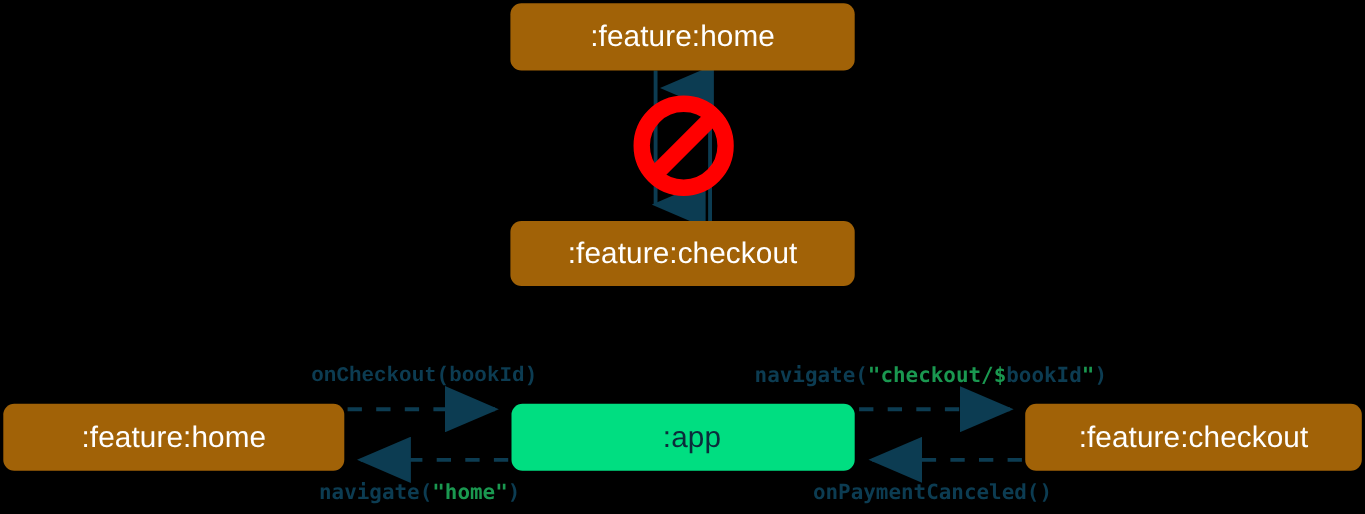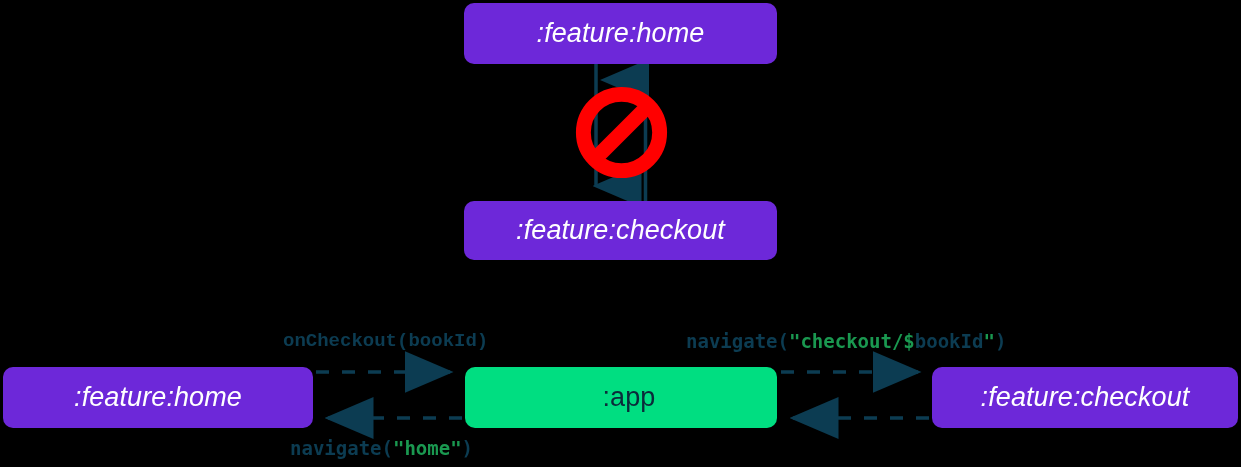--- a/index.html
+++ b/index.html
@@ -33,21 +33,21 @@
     align-items: center;
     justify-content: center;
     border-radius: 10px;
     box-sizing: border-box;
     color: #ffffff;
     font-size: 27px;
     font-family: "Liberation Sans", sans-serif;
     letter-spacing: 0.1px;
     white-space: nowrap;
   }
-  .node.orange { background: #6d28d9; color: #ffffff; font-style: italic; }
+  .node.orange { background: #a16207; color: #ffffff; }
   .node.green  { background: #00DE81; color: #0b2b3a; }
 
   
   #node-home-top     { left: 464px; top: 3px;   width: 313px; height: 61px; }
   #node-checkout-top { left: 464px; top: 201px; width: 313px; height: 59px; }
 
   
   #node-home-bottom     { left: 3px;   top: 367px; width: 310px; height: 61px; }
   #node-app             { left: 465px; top: 367px; width: 312px; height: 61px; padding-left: 16px; }
   #node-checkout-bottom { left: 932px; top: 367px; width: 306px; height: 61px; }
@@ -139,14 +139,17 @@
   </div>
 
   <div class="edge-label" id="label-navigate-checkout">
     <span>navigate(</span><span class="tok-str">"checkout/$</span><span>bookId</span><span class="tok-str">"</span><span>)</span>
   </div>
 
   <div class="edge-label" id="label-navigate-home">
     <span>navigate(</span><span class="tok-str">"home"</span><span>)</span>
   </div>
 
+  <div class="edge-label" id="label-onpaymentcancel">
+    <span>onPaymentCanceled()</span>
+  </div>
 
 </div>
 
 </body></html>

